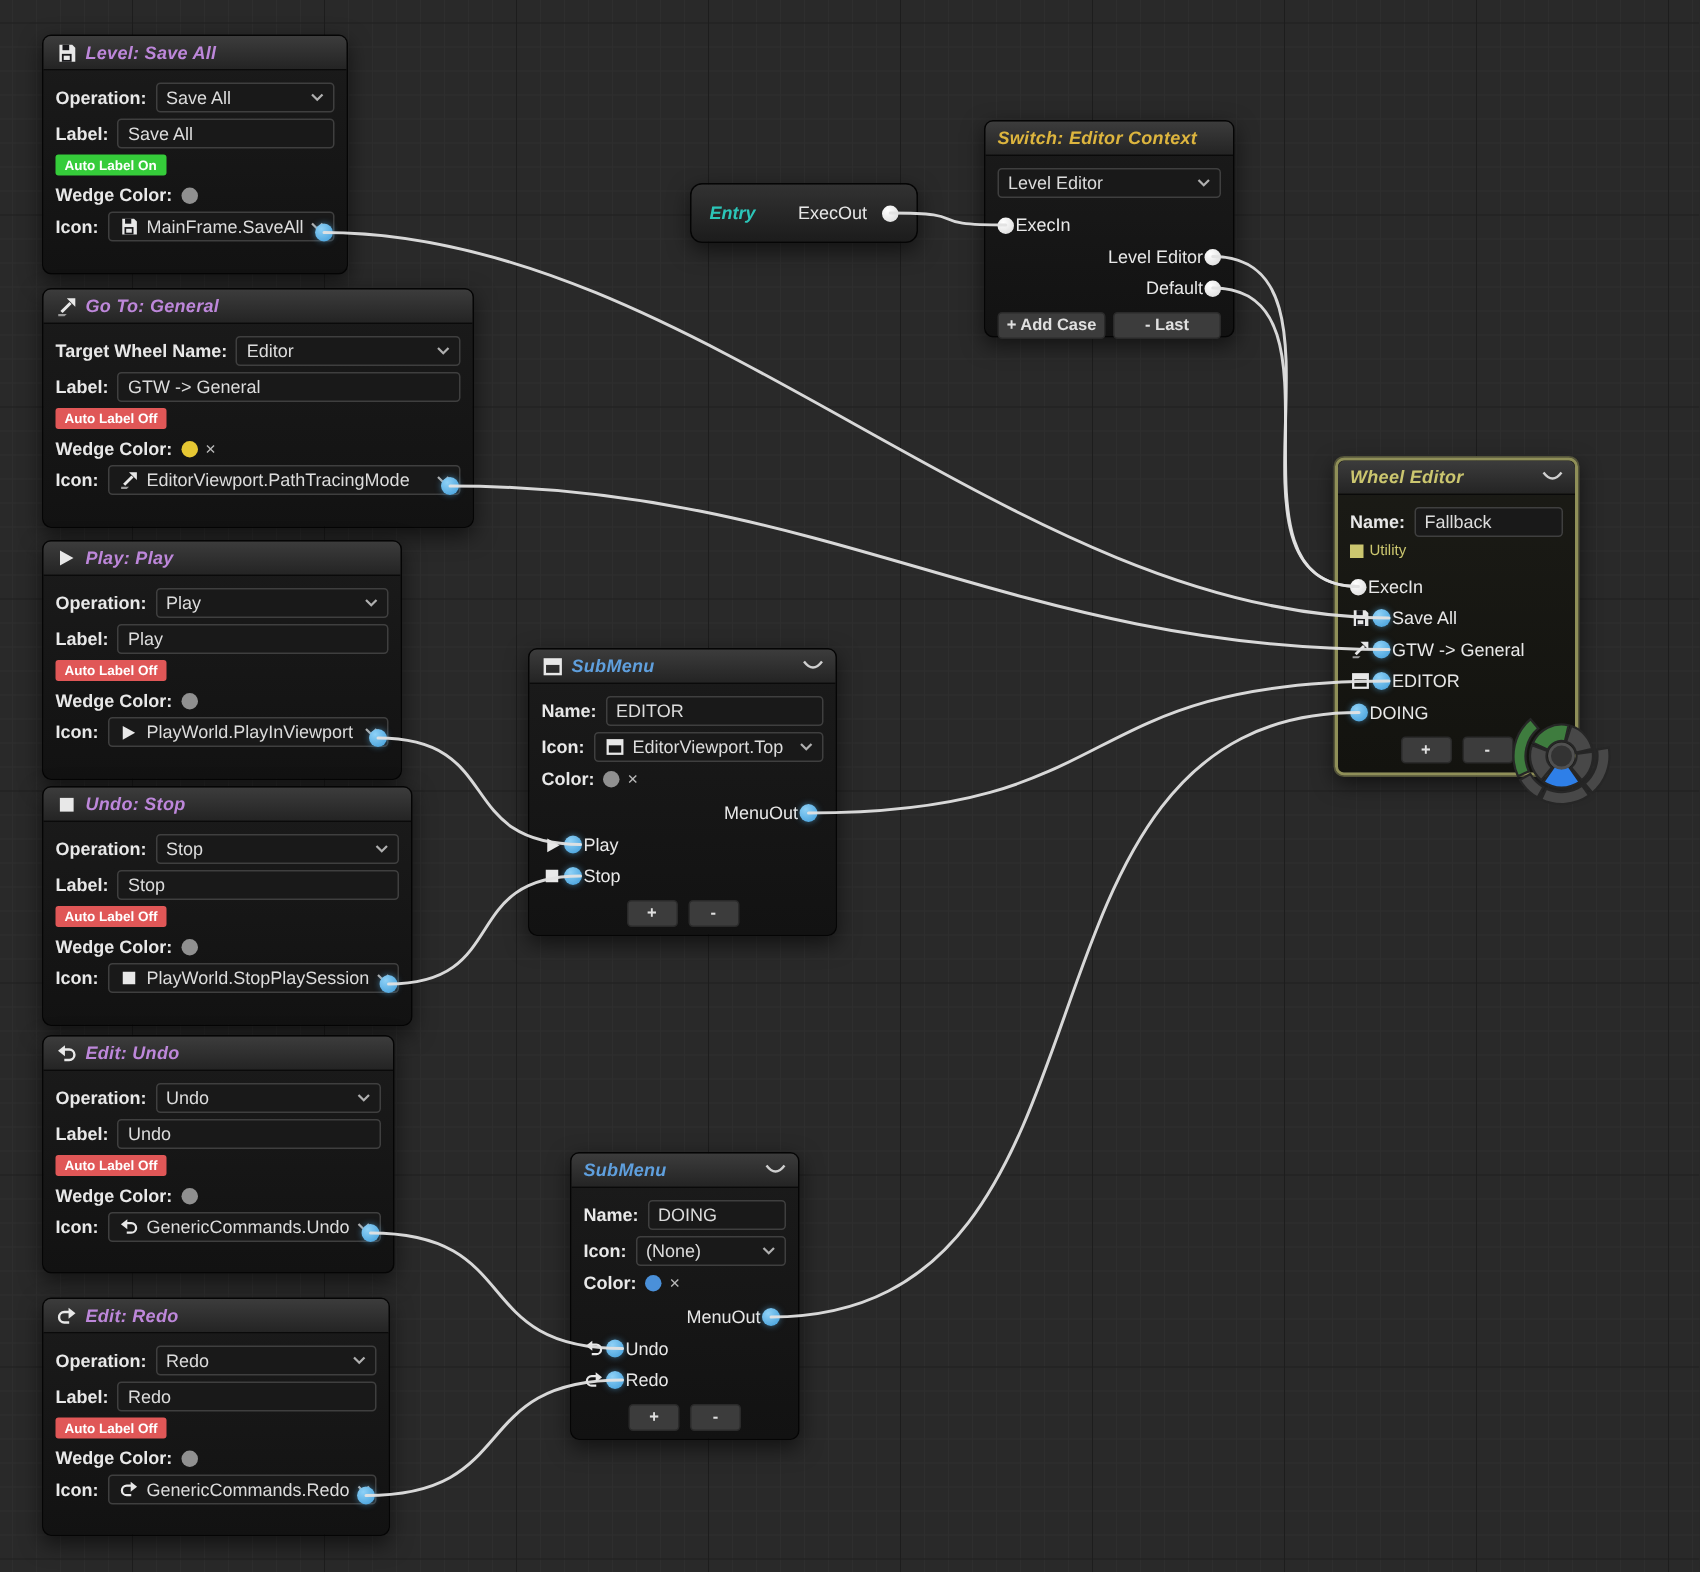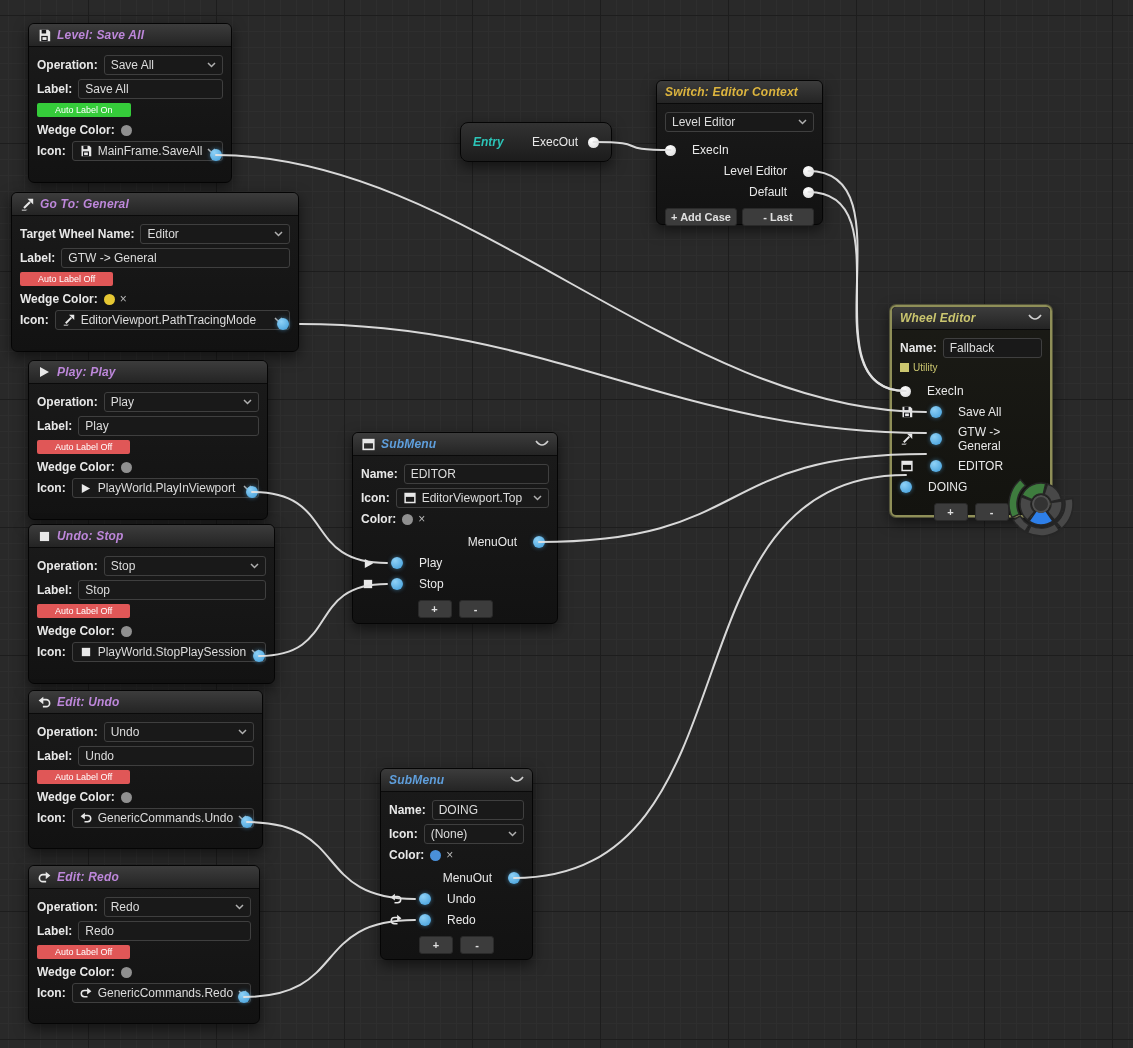--- a/index.html
+++ b/index.html
@@ -37,32 +37,32 @@
   .frow:first-child{margin-top:2px;}
   .flabel{font-weight:bold;margin-right:6px;white-space:nowrap;}
   .input,.dropdown{
     flex:1;background:#191919;border:1px solid #3f3f3f;border-radius:3px;
     height:18px;display:flex;align-items:center;padding:0 6px;gap:5px;
     color:#dcdcdc;font-weight:normal;white-space:nowrap;overflow:hidden;
   }
   .dropdown .chev{margin-left:auto;display:flex;}
   .badge{
     display:inline-block;align-self:flex-start;margin:4px 0 2px;
-    font-size:9px;font-weight:normal;color:#fff;padding:2px 18px;border-radius:2px;
+    font-size:9px;font-weight:bold;color:#fff;padding:2px 6px;border-radius:2px;
   }
   .badge.on{background:#35cc3a;}
   .badge.off{background:#e05757;}
   .swatch{width:11px;height:11px;border-radius:50%;display:inline-block;}
   .sw-gray{background:#909090}.sw-yellow{background:#e6c733}.sw-blue{background:#4a90d9}
   .clear{color:#b8b8b8;margin-left:5px;font-size:12px;line-height:10px;}
   .pin{display:inline-block;border-radius:50%;flex:none;}
   .pin.blue{width:12px;height:12px;background:radial-gradient(circle at 35% 30%,#8ed1f7,#3e9bd8);box-shadow:0 0 4px rgba(85,177,234,.55);}
   .pin.exec{width:11px;height:11px;background:radial-gradient(circle at 35% 30%,#ffffff,#d8d8d8);}
   .pin.out-abs{position:absolute;right:9px;bottom:6px;}
-  .prow{display:flex;align-items:center;margin-top:5px;min-height:16px;gap:16px;}
+  .prow{display:flex;align-items:center;margin-top:5px;min-height:16px;gap:1px;}
   .prow.right{justify-content:flex-end;}
   .picon{width:14px;display:flex;justify-content:center;flex:none;}
   .btnrow{display:flex;justify-content:center;gap:7px;margin-top:8px;}
   .sbtn{
     background:#3c3c3c;border:1px solid #2a2a2a;border-radius:3px;height:16px;
     min-width:32px;display:flex;align-items:center;justify-content:center;
     font-size:11px;color:#e0e0e0;font-weight:bold;
   }
   .sbtn.grow{flex:1}
   .tag{display:flex;align-items:center;gap:4px;margin-top:4px;font-size:10px;color:#cbc66f;}
@@ -126,21 +126,21 @@
             <svg width="9" height="6" viewBox="0 0 9 6">
               <path d="M1 1l3.5 3.5L8 1" fill="none" stroke="#b0b0b0" stroke-width="1.5"></path>
             </svg>
           </span>
       </div>
     </div>
     <span class="pin blue out-abs"></span>
   </div>
 </div>
 
-<div class="node" style="left:11px;top:192px;width:286px;height:158px">
+<div class="node" style="left:28px;top:192px;width:286px;height:158px">
   <div class="ntitle">
     <span class="picon">
         <svg width="13" height="13" viewBox="0 0 16 16">
           <path d="M8 1h7v7z" fill="#e8e8e8"></path>
           <path d="M2.8 11.4 L10.2 4 L12 5.8 L4.6 13.2 Z" fill="#e8e8e8"></path>
           <path d="M1 14h7l-2 2H1z" fill="#9a9a9a"></path>
         </svg>
       </span>
     <span class="t-purple">Go To: General</span>
   </div>

